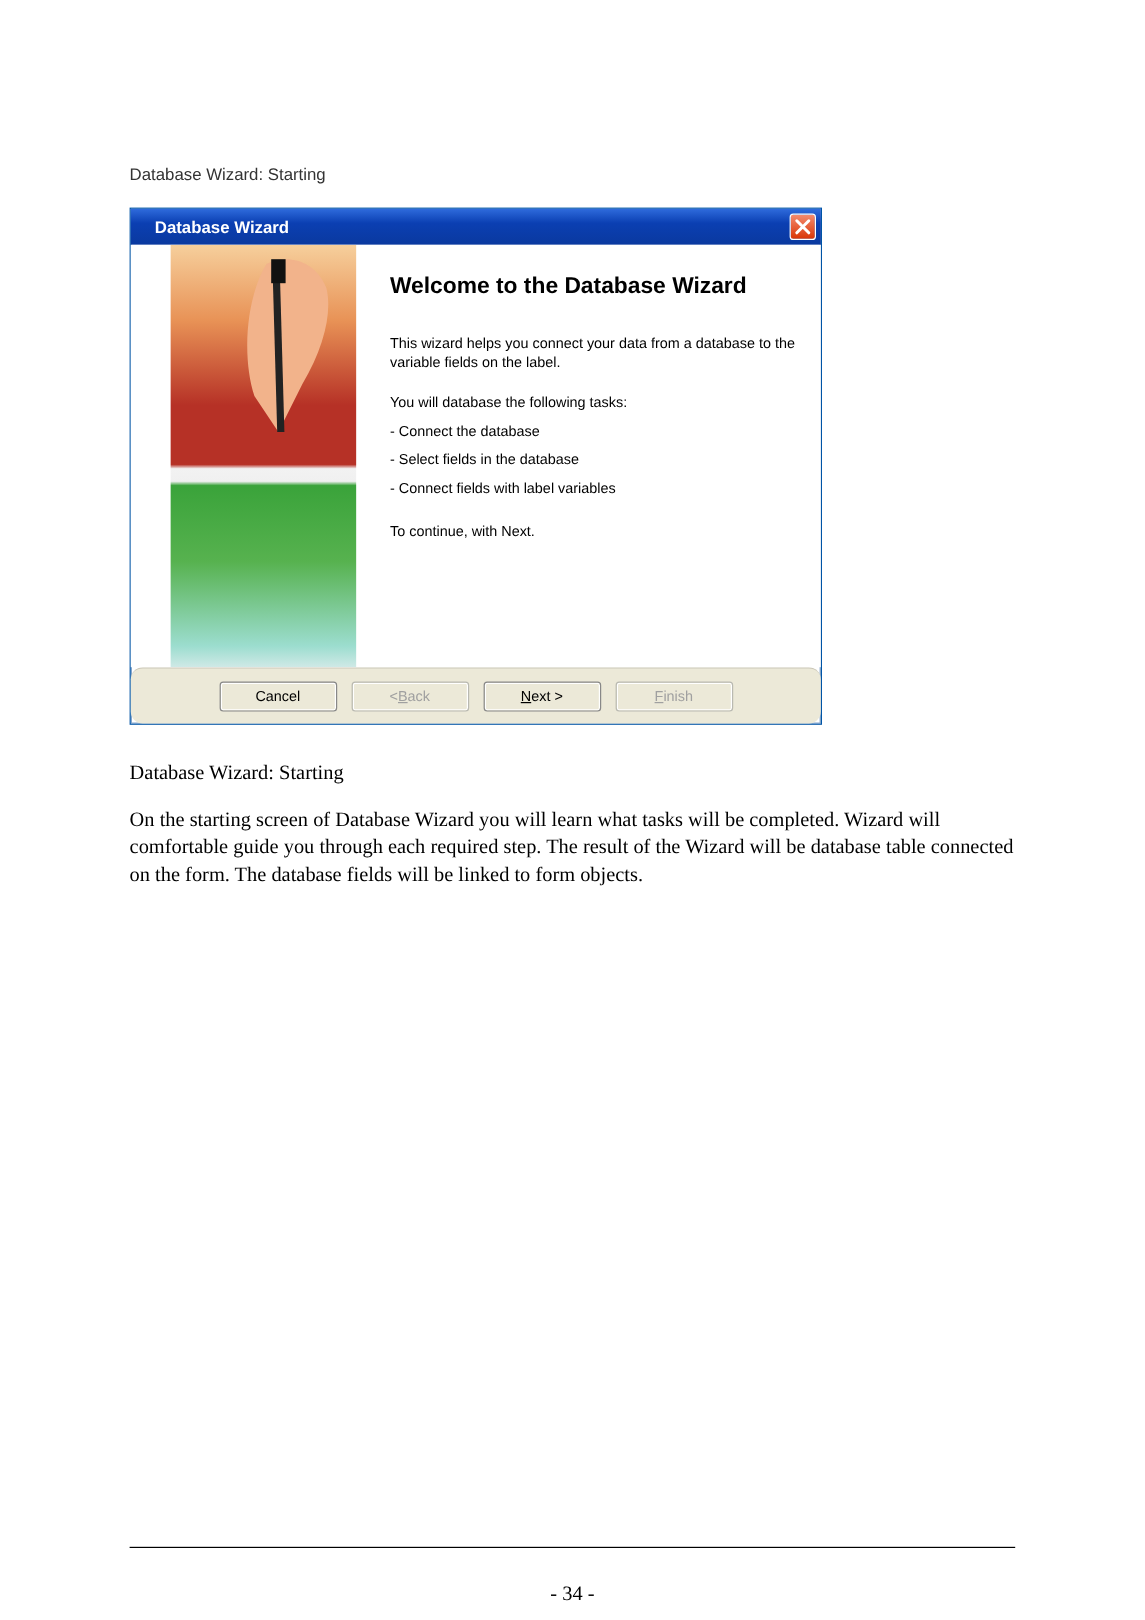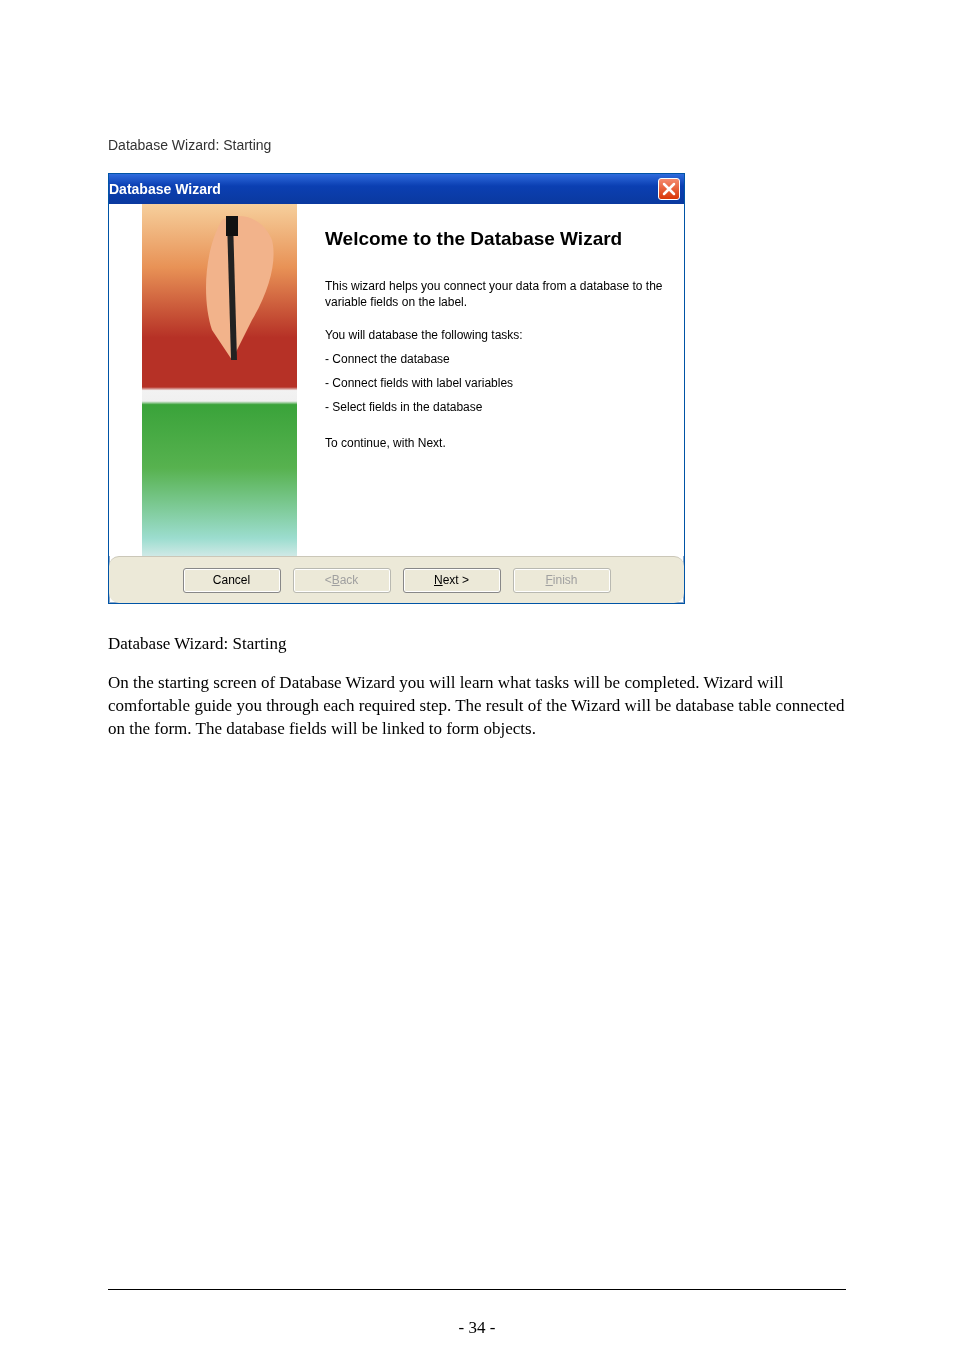--- a/index.html
+++ b/index.html
@@ -30,21 +30,21 @@
     border: 1px solid #0054a6;
     box-shadow: 0 0 0 1px #89a7c9 inset;
     margin-bottom: 30px;
   }
   .titlebar {
     height: 30px;
     background: linear-gradient(to bottom, #2f6bdc 0%, #0b3fb2 40%, #0a399f 100%);
     display: flex;
     align-items: center;
     justify-content: space-between;
-    padding: 0 4px 0 0;
+    padding: 0 4px 0 20px;
   }
   .titlebar-text {
     color: #fff;
     font-family: Tahoma, Verdana, sans-serif;
     font-weight: bold;
     font-size: 14px;
   }
   .close-btn {
     width: 22px;
     height: 22px;
@@ -178,22 +178,22 @@
           <path d="M30 10 C45 2, 70 5, 80 30 C85 50, 78 80, 60 110 L40 150 L20 120 C10 90, 12 40, 30 10 Z" fill="#f2b38b"></path>
           <path d="M38 10 L42 150" stroke="#222" stroke-width="6"></path>
           <rect x="34" y="6" width="12" height="20" fill="#111"></rect>
         </svg>
       </div>
       <div class="content-right">
         <div class="wiz-title">Welcome to the Database Wizard</div>
         <p class="wiz-p">This wizard helps you connect your data from a database to the variable fields on the label.</p>
         <p class="wiz-li">You will database the following tasks:</p>
         <p class="wiz-li">- Connect the database</p>
+        <p class="wiz-li">- Select fields in the database</p>
         <p class="wiz-li">- Connect fields with label variables</p>
-        <p class="wiz-li">- Select fields in the database</p>
         <p class="wiz-last">To continue, with Next.</p>
       </div>
     </div>
     <div class="button-row">
       <div class="wbtn">
         <span>Cancel</span>
       </div>
       <div class="wbtn disabled">
         <span>&lt; </span>
           <span class="ul">B</span>

